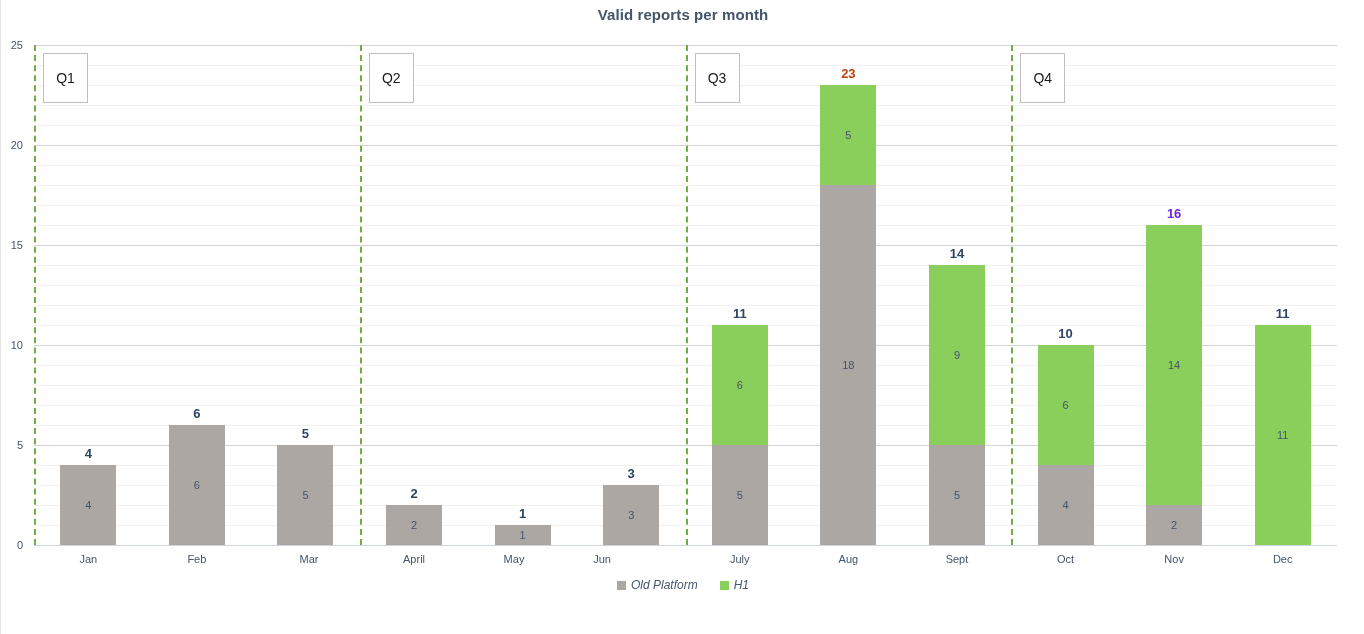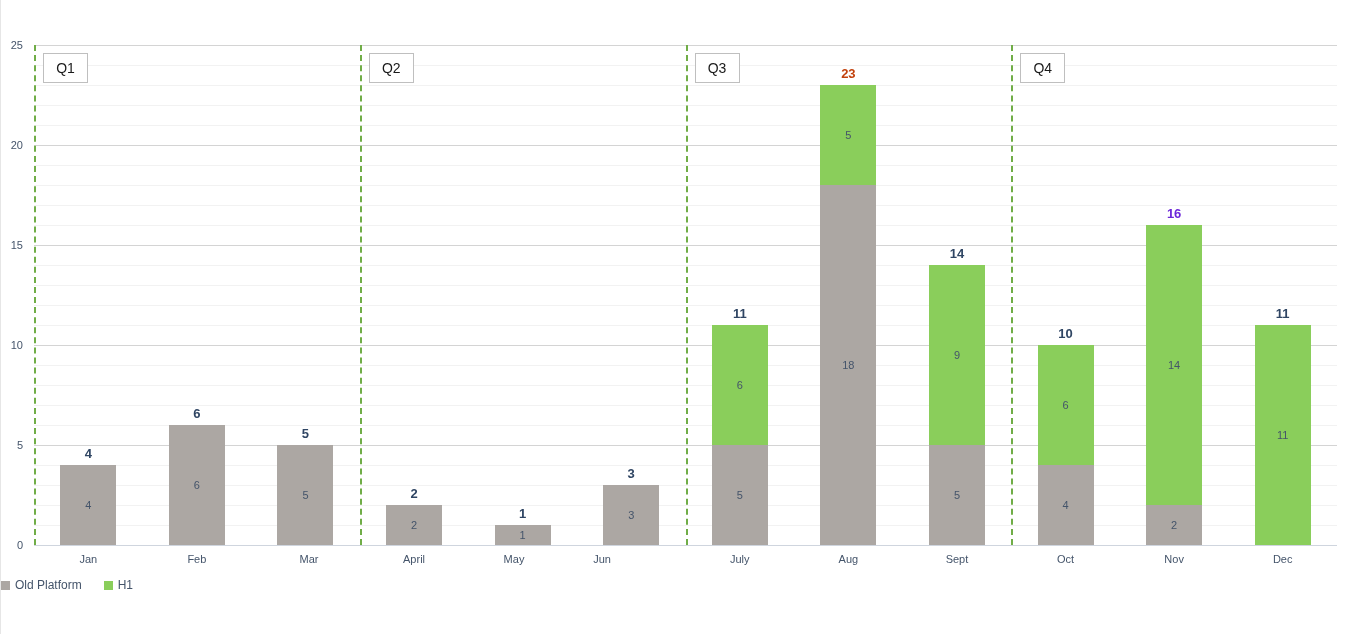--- a/index.html
+++ b/index.html
@@ -77,21 +77,21 @@
     width: 0;
     height: 500px;
     border-left: 2px dashed #70ad47;
   }
 
   
   .qbadge {
     position: absolute;
     top: 8px;
     width: 45px;
-    height: 30px;
+    height: 50px;
     box-sizing: border-box;
     border: 1px solid #bfbfbf;
     background: #ffffff;
     color: #1a1a1a;
     font-size: 14px;
     display: flex;
     align-items: center;
     justify-content: center;
     z-index: 5;
   }
@@ -143,22 +143,23 @@
   }
 
   
   #legend {
     position: absolute;
     left: 0;
     top: 578px;
     width: 1364px;
     display: flex;
     align-items: center;
-    justify-content: flex-start;
+    justify-content: center;
     gap: 22px;
+    font-style: italic;
   }
   .legend-item {
     display: flex;
     align-items: center;
     gap: 5px;
     font-size: 12px;
     color: #44546a;
   }
   .legend-swatch {
     width: 9px;
@@ -166,20 +167,21 @@
     display: inline-block;
   }
   .legend-swatch.old { background: #aca7a3; }
   .legend-swatch.h1  { background: #8ace5b; }
 </style>
 </head>
 <body>
 
 <div id="chart-frame">
 
+  <div id="chart-title">Valid reports per month</div>
 
   <div id="yaxis-labels"></div>
 
   <div id="plot-area">
       <div class="gridline zero" style="top: 500px;"></div>
       <div class="gridline" style="top: 480px;"></div>
       <div class="gridline" style="top: 460px;"></div>
       <div class="gridline" style="top: 440px;"></div>
       <div class="gridline" style="top: 420px;"></div>
       <div class="gridline major" style="top: 400px;"></div>

